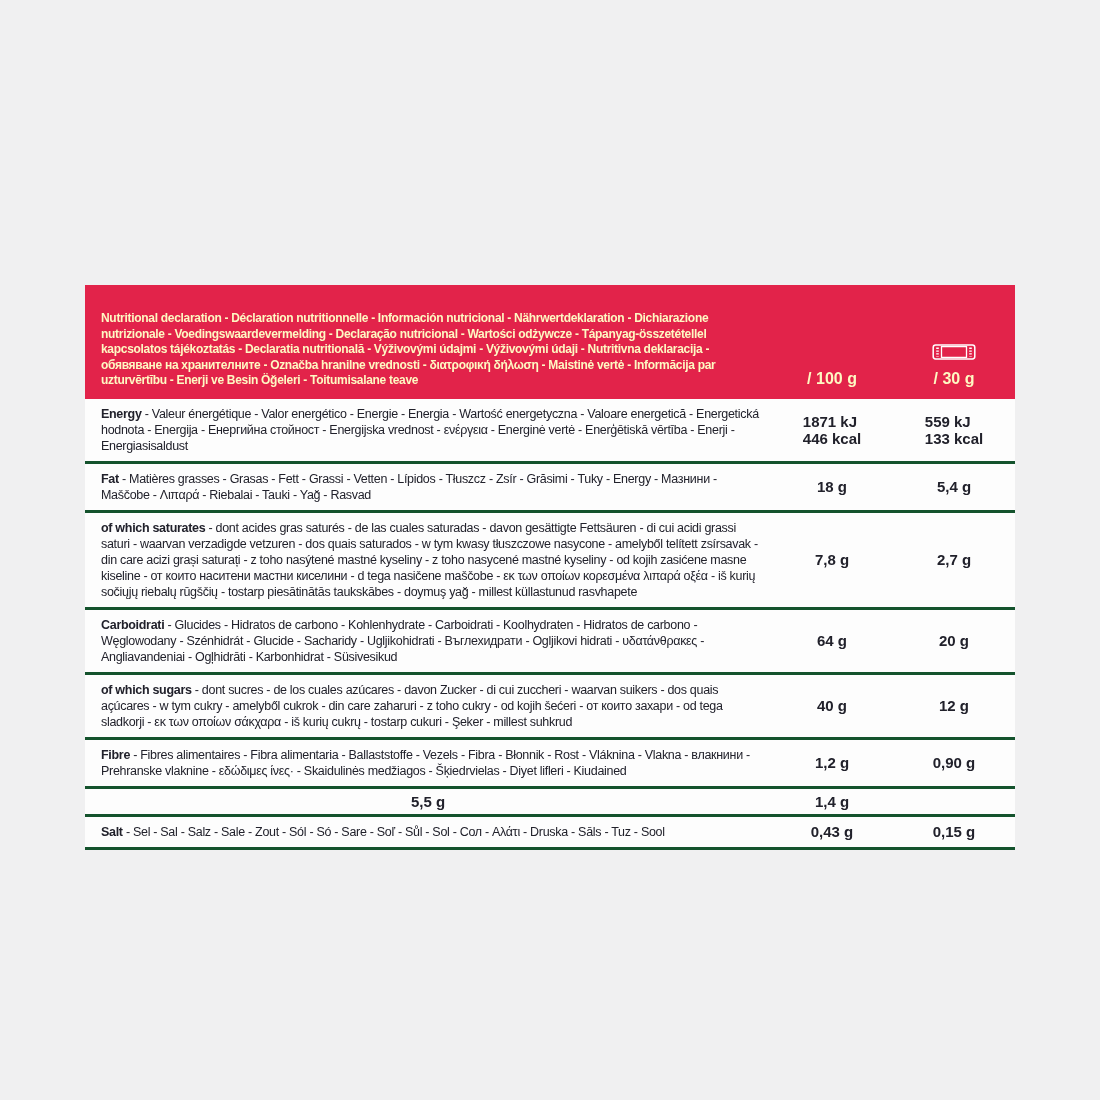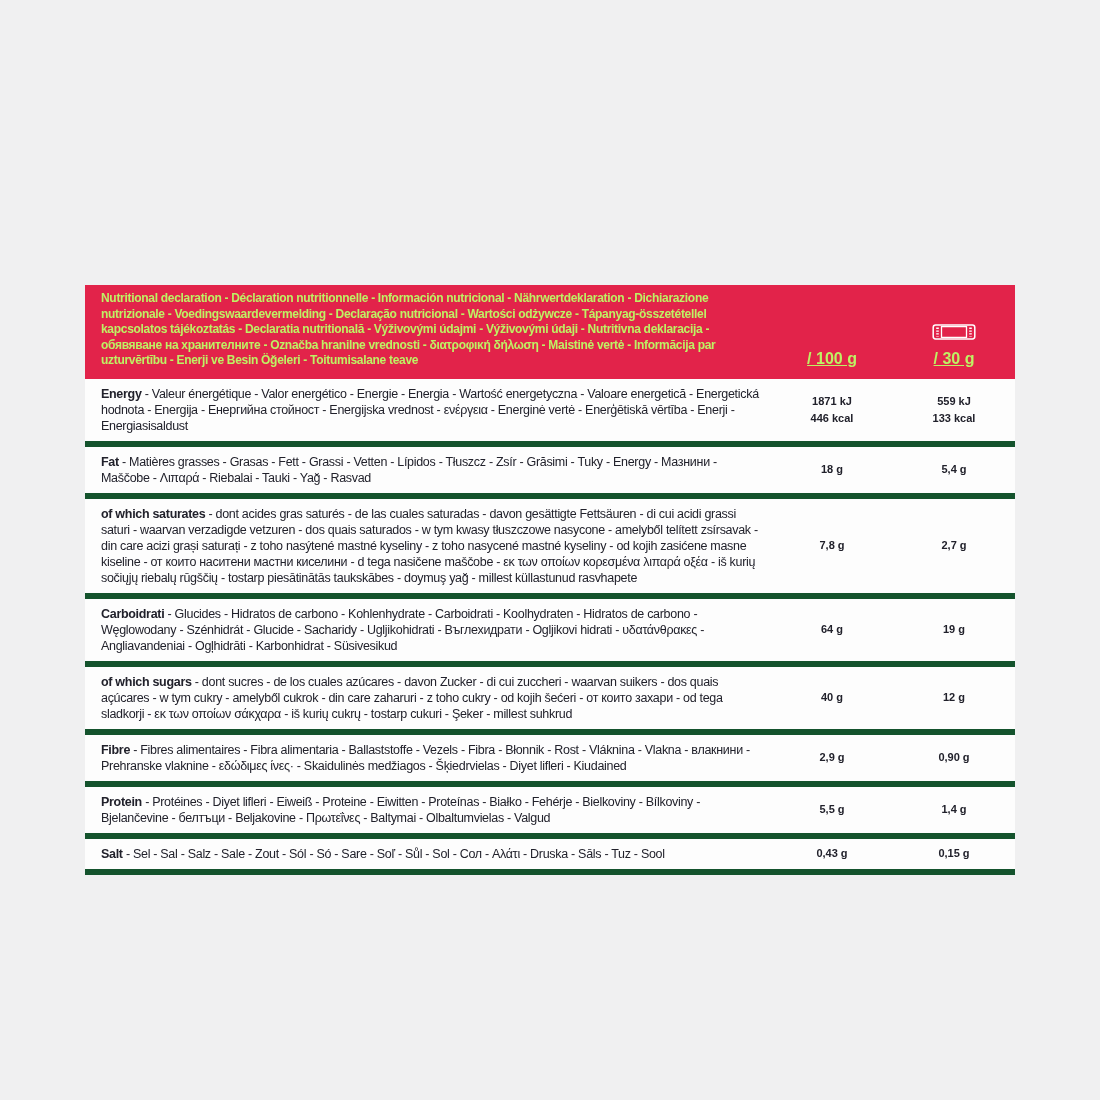--- a/index.html
+++ b/index.html
@@ -10,69 +10,67 @@
     color:#21212b;
     overflow:hidden;
   }
   .nutrition-table{
     width:930px;
     margin:285px auto 0 auto;
   }
   
   .table-header{
     background:#e2234a;
-    color:#bef264;
+    color:#fef9c3;
     display:grid;
     grid-template-columns:1fr 122px 122px;
-    padding:4px 0 10px 0;
+    padding:24px 0 10px 0;
     min-height:71px;
     box-sizing:border-box;
   }
   .header-title{
     font-weight:bold;
     font-size:12px;
     line-height:15.5px;
     letter-spacing:-0.3px;
     padding:2px 10px 0 16px;
   }
   .header-col{
     display:flex;
     flex-direction:column;
     justify-content:flex-end;
     align-items:center;
     font-weight:bold;
     font-size:16px;
     padding-bottom:1px;
-    text-decoration:underline;
   }
   .bar-icon{margin-bottom:4px;}
   
   .nutrient-row{
     display:grid;
     grid-template-columns:1fr 122px 122px;
     background:#fdfdfd;
-    border-bottom:6px solid #14532d;
+    border-bottom:3px solid #14532d;
     box-sizing:border-box;
   }
   .nutrient-label{
     font-size:12.5px;
     line-height:16px;
     letter-spacing:-0.3px;
     padding:7px 8px 7px 16px;
     margin:0;
   }
   .nutrient-label b{letter-spacing:-0.3px;}
   .value-cell{
     display:flex;
     align-items:center;
     justify-content:center;
     font-weight:bold;
-    font-size:11px;
+    font-size:15px;
     line-height:17px;
-    text-align:center;
     white-space:pre-line;
     padding:4px 0;
   }
 </style>
 </head>
 <body>
 
 <div class="nutrition-table">
 
   <div class="table-header">
@@ -109,37 +107,36 @@
 
   <div class="nutrient-row">
     <p class="nutrient-label"><b>of which saturates</b><span> - dont acides gras saturés - de las cuales saturadas - davon gesättigte Fettsäuren - di cui acidi grassi saturi - waarvan verzadigde vetzuren - dos quais saturados - w tym kwasy tłuszczowe nasycone - amelyből telített zsírsavak - din care acizi grași saturați - z toho nasýtené mastné kyseliny - z toho nasycené mastné kyseliny - od kojih zasićene masne kiseline - от които наситени мастни киселини - d tega nasičene maščobe - εκ των οποίων κορεσμένα λιπαρά οξέα - iš kurių sočiųjų riebalų rūgščių - tostarp piesātinātās taukskābes - doymuş yağ - millest küllastunud rasvhapete</span></p>
     <div class="value-cell">7,8 g</div>
     <div class="value-cell">2,7 g</div>
   </div>
 
   <div class="nutrient-row">
     <p class="nutrient-label"><b>Carboidrati</b><span> - Glucides - Hidratos de carbono - Kohlenhydrate - Carboidrati - Koolhydraten - Hidratos de carbono - Węglowodany - Szénhidrát - Glucide - Sacharidy - Ugljikohidrati - Въглехидрати - Ogljikovi hidrati - υδατάνθρακες - Angliavandeniai - Ogļhidrāti - Karbonhidrat - Süsivesikud</span></p>
     <div class="value-cell">64 g</div>
-    <div class="value-cell">19 g</div>
+    <div class="value-cell">20 g</div>
   </div>
 
   <div class="nutrient-row">
     <p class="nutrient-label"><b>of which sugars</b><span> - dont sucres - de los cuales azúcares - davon Zucker - di cui zuccheri - waarvan suikers - dos quais açúcares - w tym cukry - amelyből cukrok - din care zaharuri - z toho cukry - od kojih šećeri - от които захари - od tega sladkorji - εκ των οποίων σάκχαρα - iš kurių cukrų - tostarp cukuri - Şeker - millest suhkrud</span></p>
     <div class="value-cell">40 g</div>
     <div class="value-cell">12 g</div>
   </div>
 
   <div class="nutrient-row">
     <p class="nutrient-label"><b>Fibre</b><span> - Fibres alimentaires - Fibra alimentaria - Ballaststoffe - Vezels - Fibra - Błonnik - Rost - Vláknina - Vlakna - влакнини - Prehranske vlaknine - εδώδιμες ίνες· - Skaidulinės medžiagos - Šķiedrvielas - Diyet lifleri - Kiudained</span></p>
-    <div class="value-cell">2,9 g</div>
+    <div class="value-cell">1,2 g</div>
     <div class="value-cell">0,90 g</div>
   </div>
 
   <div class="nutrient-row">
-    <p class="nutrient-label"><b>Protein</b><span> - Protéines - Diyet lifleri - Eiweiß - Proteine - Eiwitten - Proteínas - Białko - Fehérje - Bielkoviny - Bílkoviny - Bjelančevine - белтъци - Beljakovine - Πρωτεΐνες - Baltymai - Olbaltumvielas - Valgud</span></p>
     <div class="value-cell">5,5 g</div>
     <div class="value-cell">1,4 g</div>
   </div>
 
   <div class="nutrient-row">
     <p class="nutrient-label"><b>Salt</b><span> - Sel - Sal - Salz - Sale - Zout - Sól - Só - Sare - Soľ - Sůl - Sol - Сол - Αλάτι - Druska - Sāls - Tuz - Sool</span></p>
     <div class="value-cell">0,43 g</div>
     <div class="value-cell">0,15 g</div>
   </div>
 

